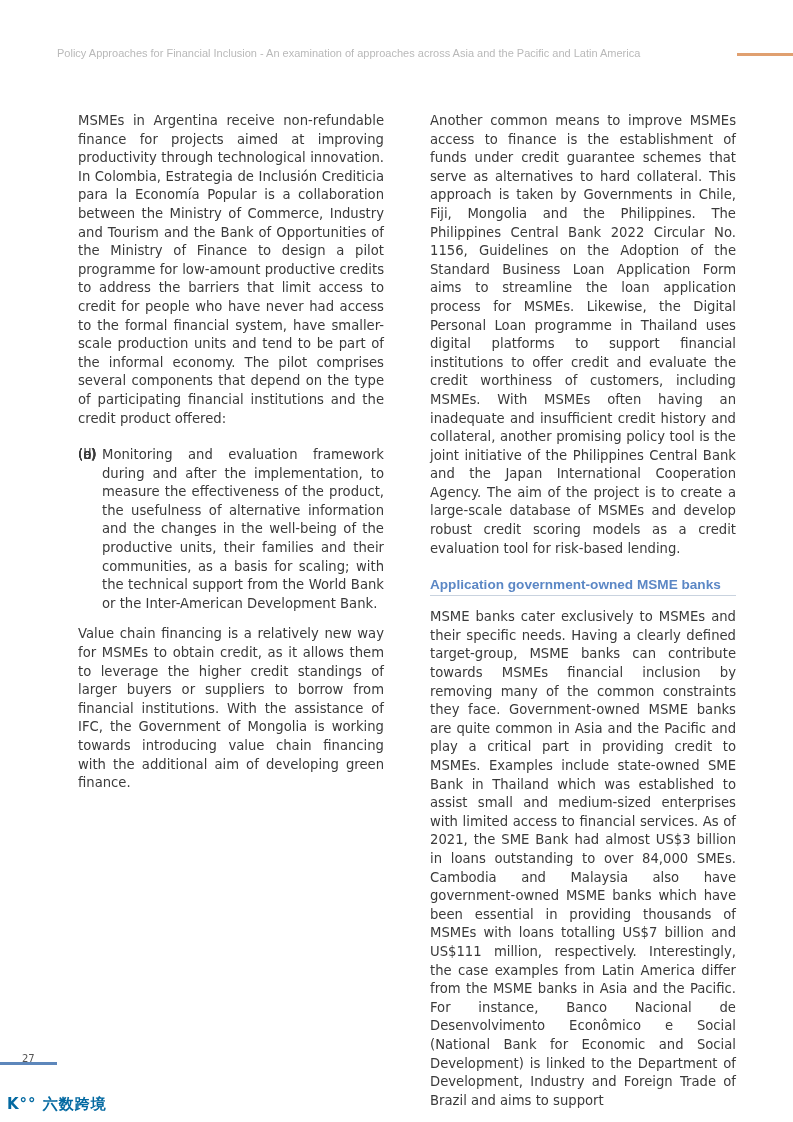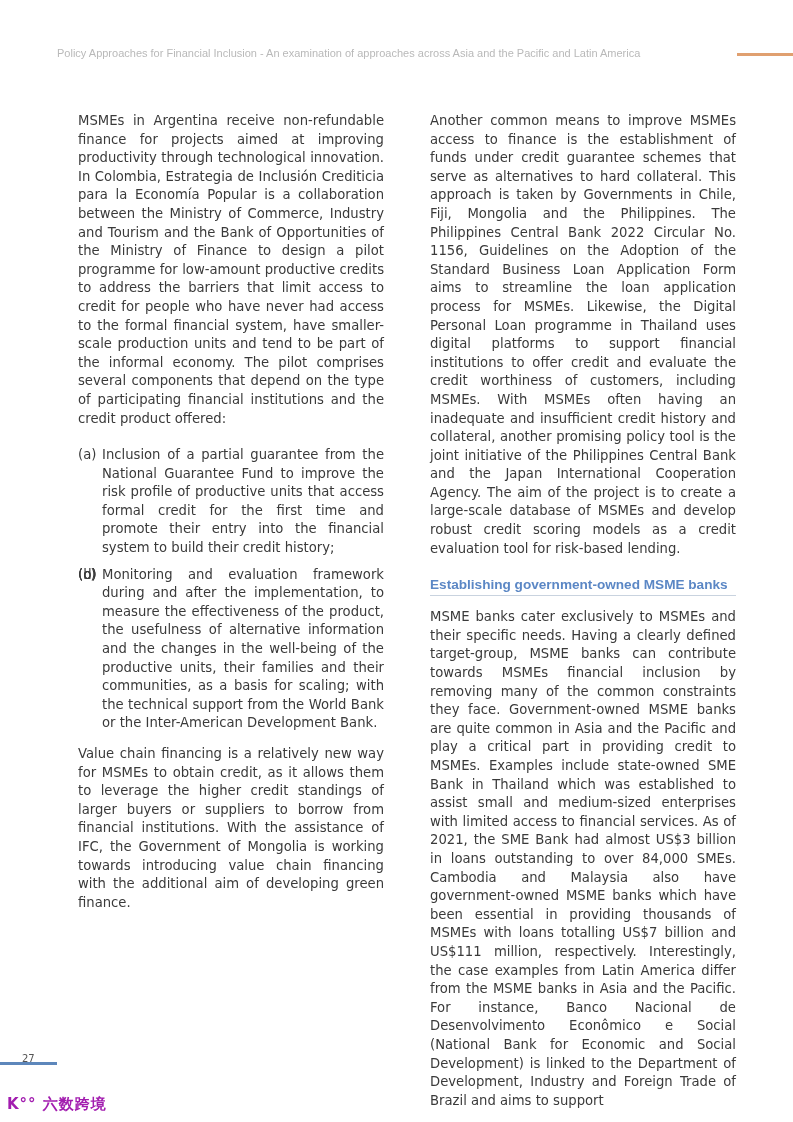--- a/index.html
+++ b/index.html
@@ -41,51 +41,50 @@
   .page-number {
     position: absolute; left: 22px; top: 1030px;
     font-size: 10px; color: #555; margin-top: 23px;
   }
   .footer-rule {
     position: absolute; left: 0; top: 1062px; width: 57px; height: 3px;
     background: #5d87bb;
   }
   .watermark {
     position: absolute; left: 7px; top: 1095px;
-    font-size: 15px; color: #a21caf; font-weight: bold; letter-spacing: 1px;
+    font-size: 15px; color: #0369a1; font-weight: bold; letter-spacing: 1px;
   }
 </style>
 </head>
 <body>
 
 <div class="running-header">Policy Approaches for Financial Inclusion - An examination of approaches across Asia and the Pacific and Latin America</div>
 <div class="header-rule"></div>
 
 <div class="col left">
   <p>MSMEs in Argentina receive non-refundable finance for projects aimed at improving productivity through technological innovation. In Colombia, Estrategia de Inclusión Crediticia para la Economía Popular is a collaboration between the Ministry of Commerce, Industry and Tourism and the Bank of Opportunities of the Ministry of Finance to design a pilot programme for low-amount productive credits to address the barriers that limit access to credit for people who have never had access to the formal financial system, have smaller-scale production units and tend to be part of the informal economy. The pilot comprises several components that depend on the type of participating financial institutions and the credit product offered:</p>
   <ol class="alpha">
     <li>
       <span class="marker">(a)</span>
-      <span>Inclusion of a partial guarantee from the National Guarantee Fund to improve the risk profile of productive units that access formal credit for the first time and promote their entry into the financial system to build their credit history;</span>
     </li>
     <li>
       <span class="marker">(b)</span>
     </li>
     <li>
       <span class="marker">(c)</span>
     </li>
     <li>
       <span class="marker">(d)</span>
       <span>Monitoring and evaluation framework during and after the implementation, to measure the effectiveness of the product, the usefulness of alternative information and the changes in the well-being of the productive units, their families and their communities, as a basis for scaling; with the technical support from the World Bank or the Inter-American Development Bank.</span>
     </li>
   </ol>
   <p>Value chain financing is a relatively new way for MSMEs to obtain credit, as it allows them to leverage the higher credit standings of larger buyers or suppliers to borrow from financial institutions. With the assistance of IFC, the Government of Mongolia is working towards introducing value chain financing with the additional aim of developing green finance.</p>
 </div>
 
 <div class="col right">
   <p>Another common means to improve MSMEs access to finance is the establishment of funds under credit guarantee schemes that serve as alternatives to hard collateral. This approach is taken by Governments in Chile, Fiji, Mongolia and the Philippines. The Philippines Central Bank 2022 Circular No. 1156, Guidelines on the Adoption of the Standard Business Loan Application Form aims to streamline the loan application process for MSMEs. Likewise, the Digital Personal Loan programme in Thailand uses digital platforms to support financial institutions to offer credit and evaluate the credit worthiness of customers, including MSMEs. With MSMEs often having an inadequate and insufficient credit history and collateral, another promising policy tool is the joint initiative of the Philippines Central Bank and the Japan International Cooperation Agency. The aim of the project is to create a large-scale database of MSMEs and develop robust credit scoring models as a credit evaluation tool for risk-based lending.</p>
-  <h3 class="section-heading">Establishing government-owned MSME banks</h3>
+  <h3 class="section-heading">Application government-owned MSME banks</h3>
   <p>MSME banks cater exclusively to MSMEs and their specific needs. Having a clearly defined target-group, MSME banks can contribute towards MSMEs financial inclusion by removing many of the common constraints they face. Government-owned MSME banks are quite common in Asia and the Pacific and play a critical part in providing credit to MSMEs. Examples include state-owned SME Bank in Thailand which was established to assist small and medium-sized enterprises with limited access to financial services. As of 2021, the SME Bank had almost US$3 billion in loans outstanding to over 84,000 SMEs. Cambodia and Malaysia also have government-owned MSME banks which have been essential in providing thousands of MSMEs with loans totalling US$7 billion and US$111 million, respectively. Interestingly, the case examples from Latin America differ from the MSME banks in Asia and the Pacific. For instance, Banco Nacional de Desenvolvimento Econômico e Social (National Bank for Economic and Social Development) is linked to the Department of Development, Industry and Foreign Trade of Brazil and aims to support</p>
 </div>
 
 <div class="page-number">27</div>
 <div class="footer-rule"></div>
 <div class="watermark">K°° 六数跨境</div>
 
 </body></html>

